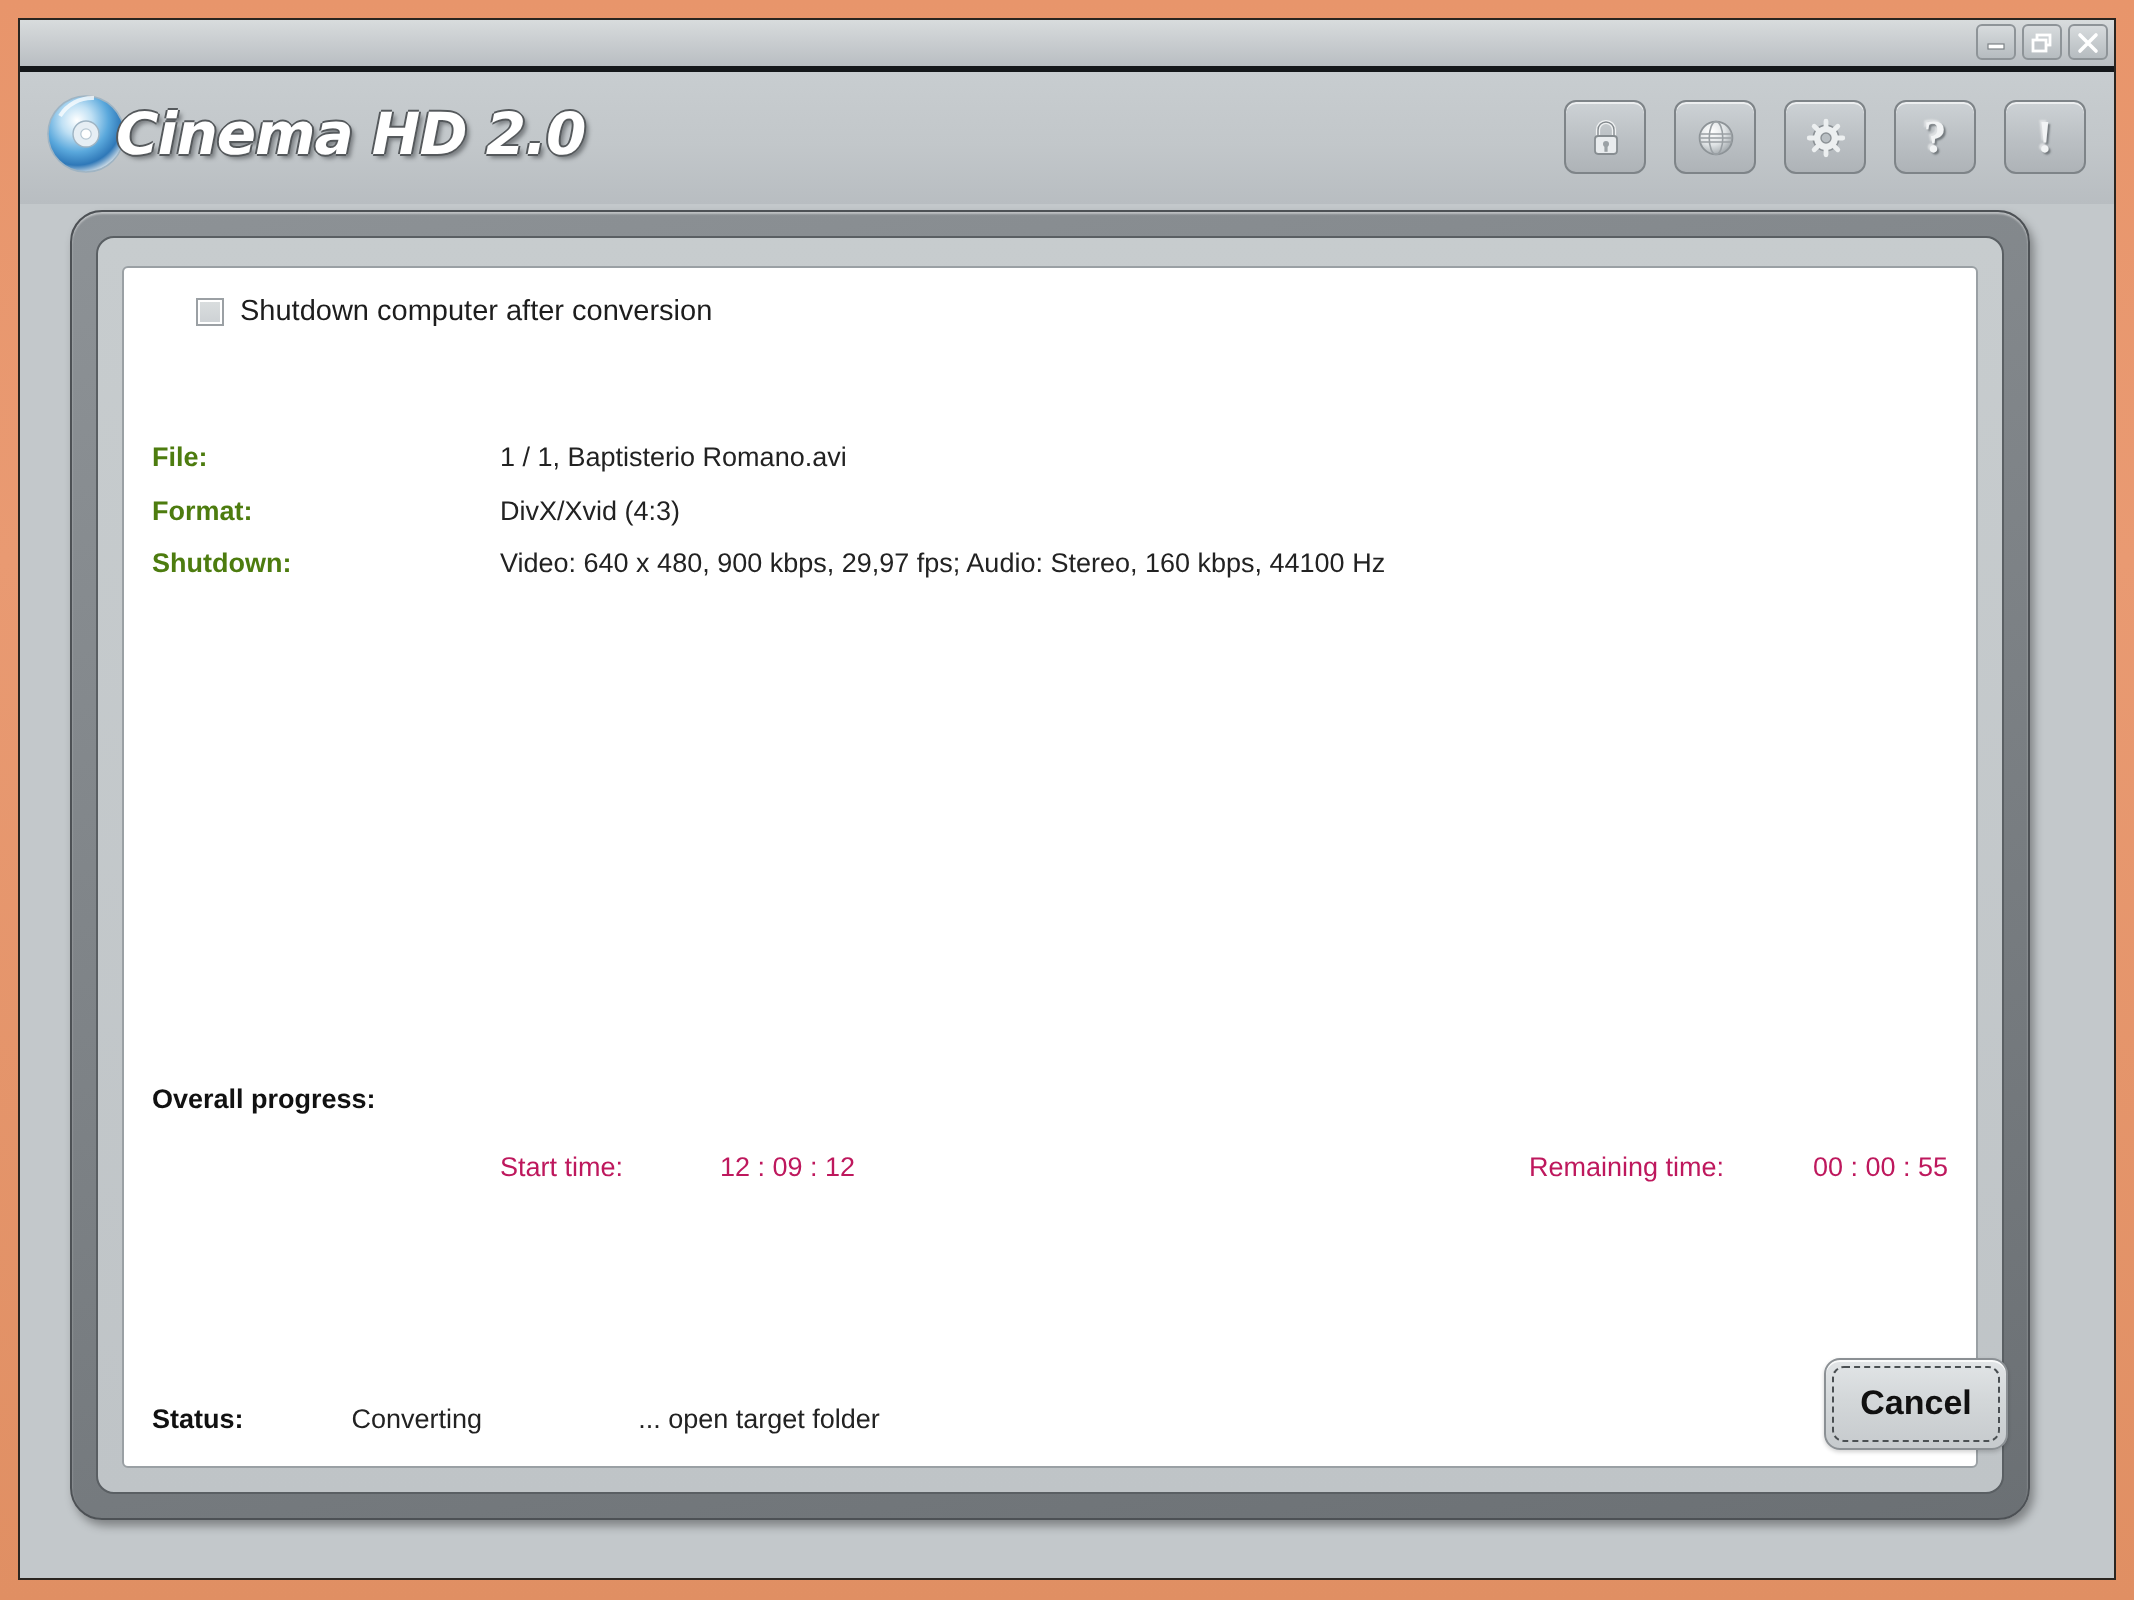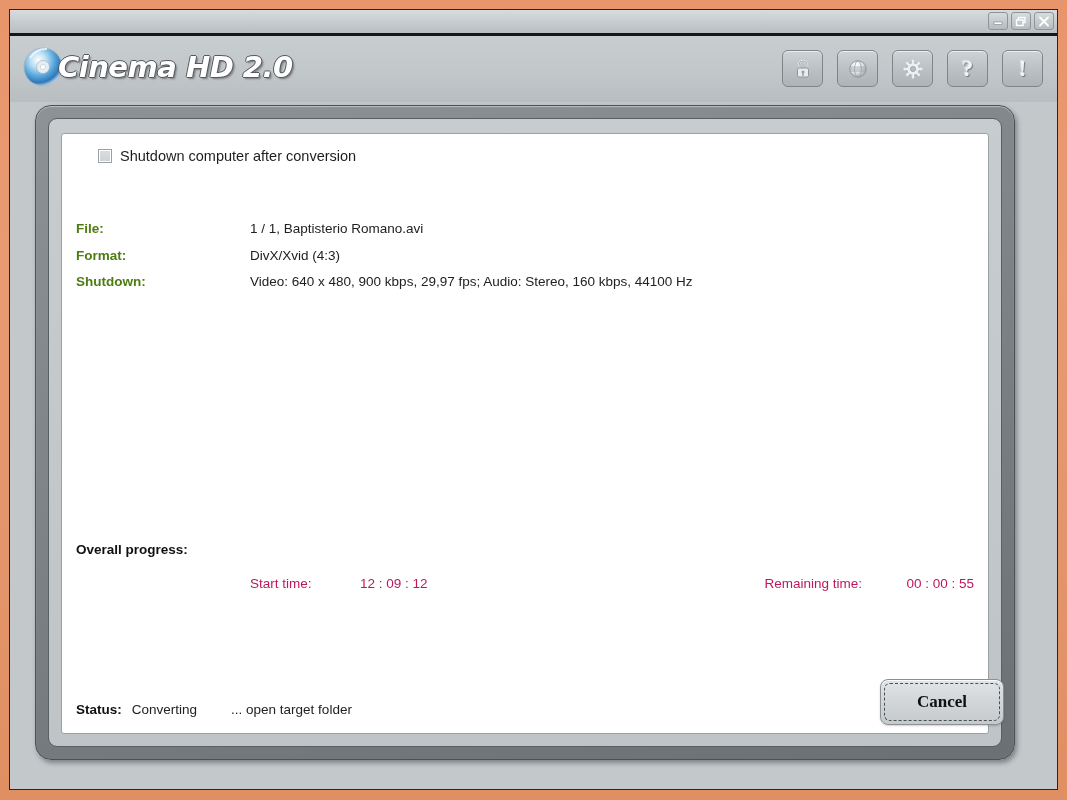--- a/index.html
+++ b/index.html
@@ -264,42 +264,42 @@
   .t-rem-val     { position: absolute; right: 0; }
 
   
   .status-row {
     position: absolute;
     left: 14px;
     bottom: 16px;
     display: flex;
     align-items: center;
     font-size: 13.5px;
+    gap: 44px;
   }
   .status-key {
     font-weight: bold;
     color: #111111;
     margin-right: 10px;
   }
   .status-val { color: #222222; margin-right: 34px; }
   .status-link { color: #222222; cursor: pointer; }
 
   .cancel-btn {
     position: absolute;
     right: -16px;
     bottom: 8px;
-    width: 124px;
+    width: 92px;
     height: 46px;
     box-sizing: border-box;
     border: 1px solid #8b9094;
     border-radius: 8px;
     background: linear-gradient(180deg, #e2e5e7 0%, #d3d7d9 45%, #c6cacd 100%);
     box-shadow: 0 1px 2px rgba(0,0,0,.18), inset 0 1px 0 rgba(255,255,255,.8);
     cursor: pointer;
-    font-family: Liberation Serif, serif;
   }
   .cancel-focus {
     position: absolute;
     left: 3px; top: 3px; right: 3px; bottom: 3px;
     border: 1px dashed #4a4f52;
     border-radius: 6px;
     display: flex;
     align-items: center;
     justify-content: center;
   }

